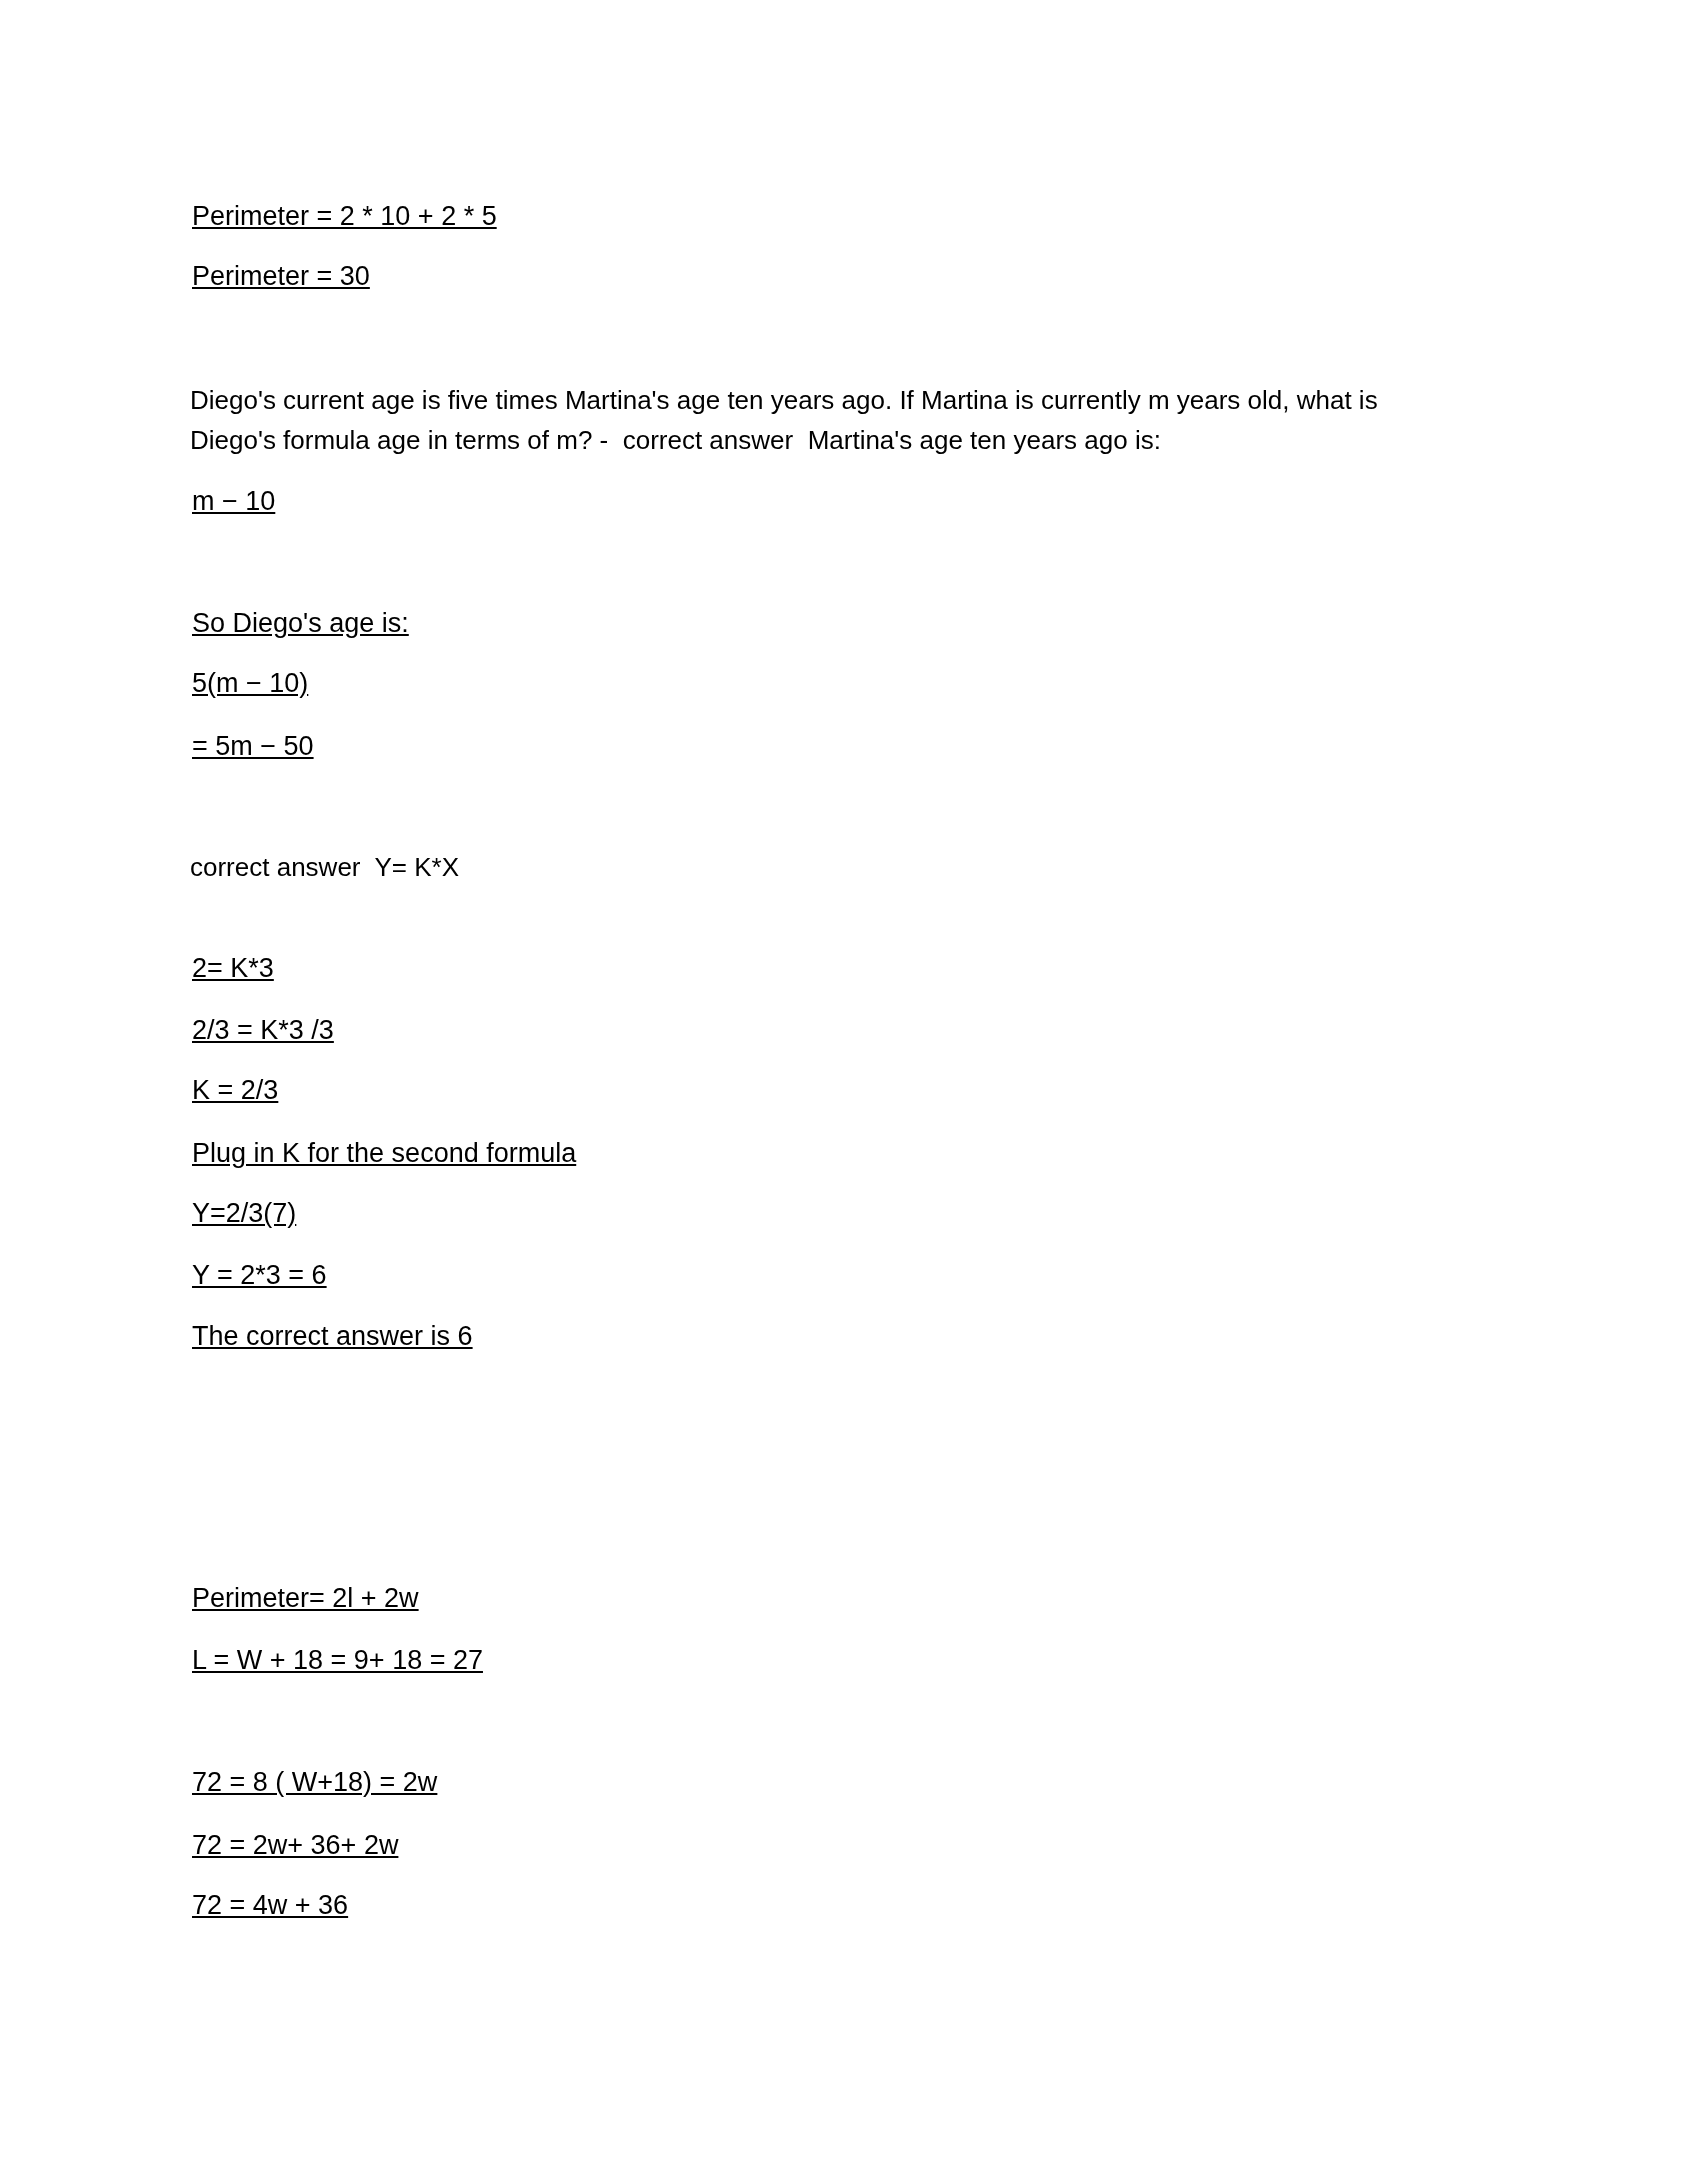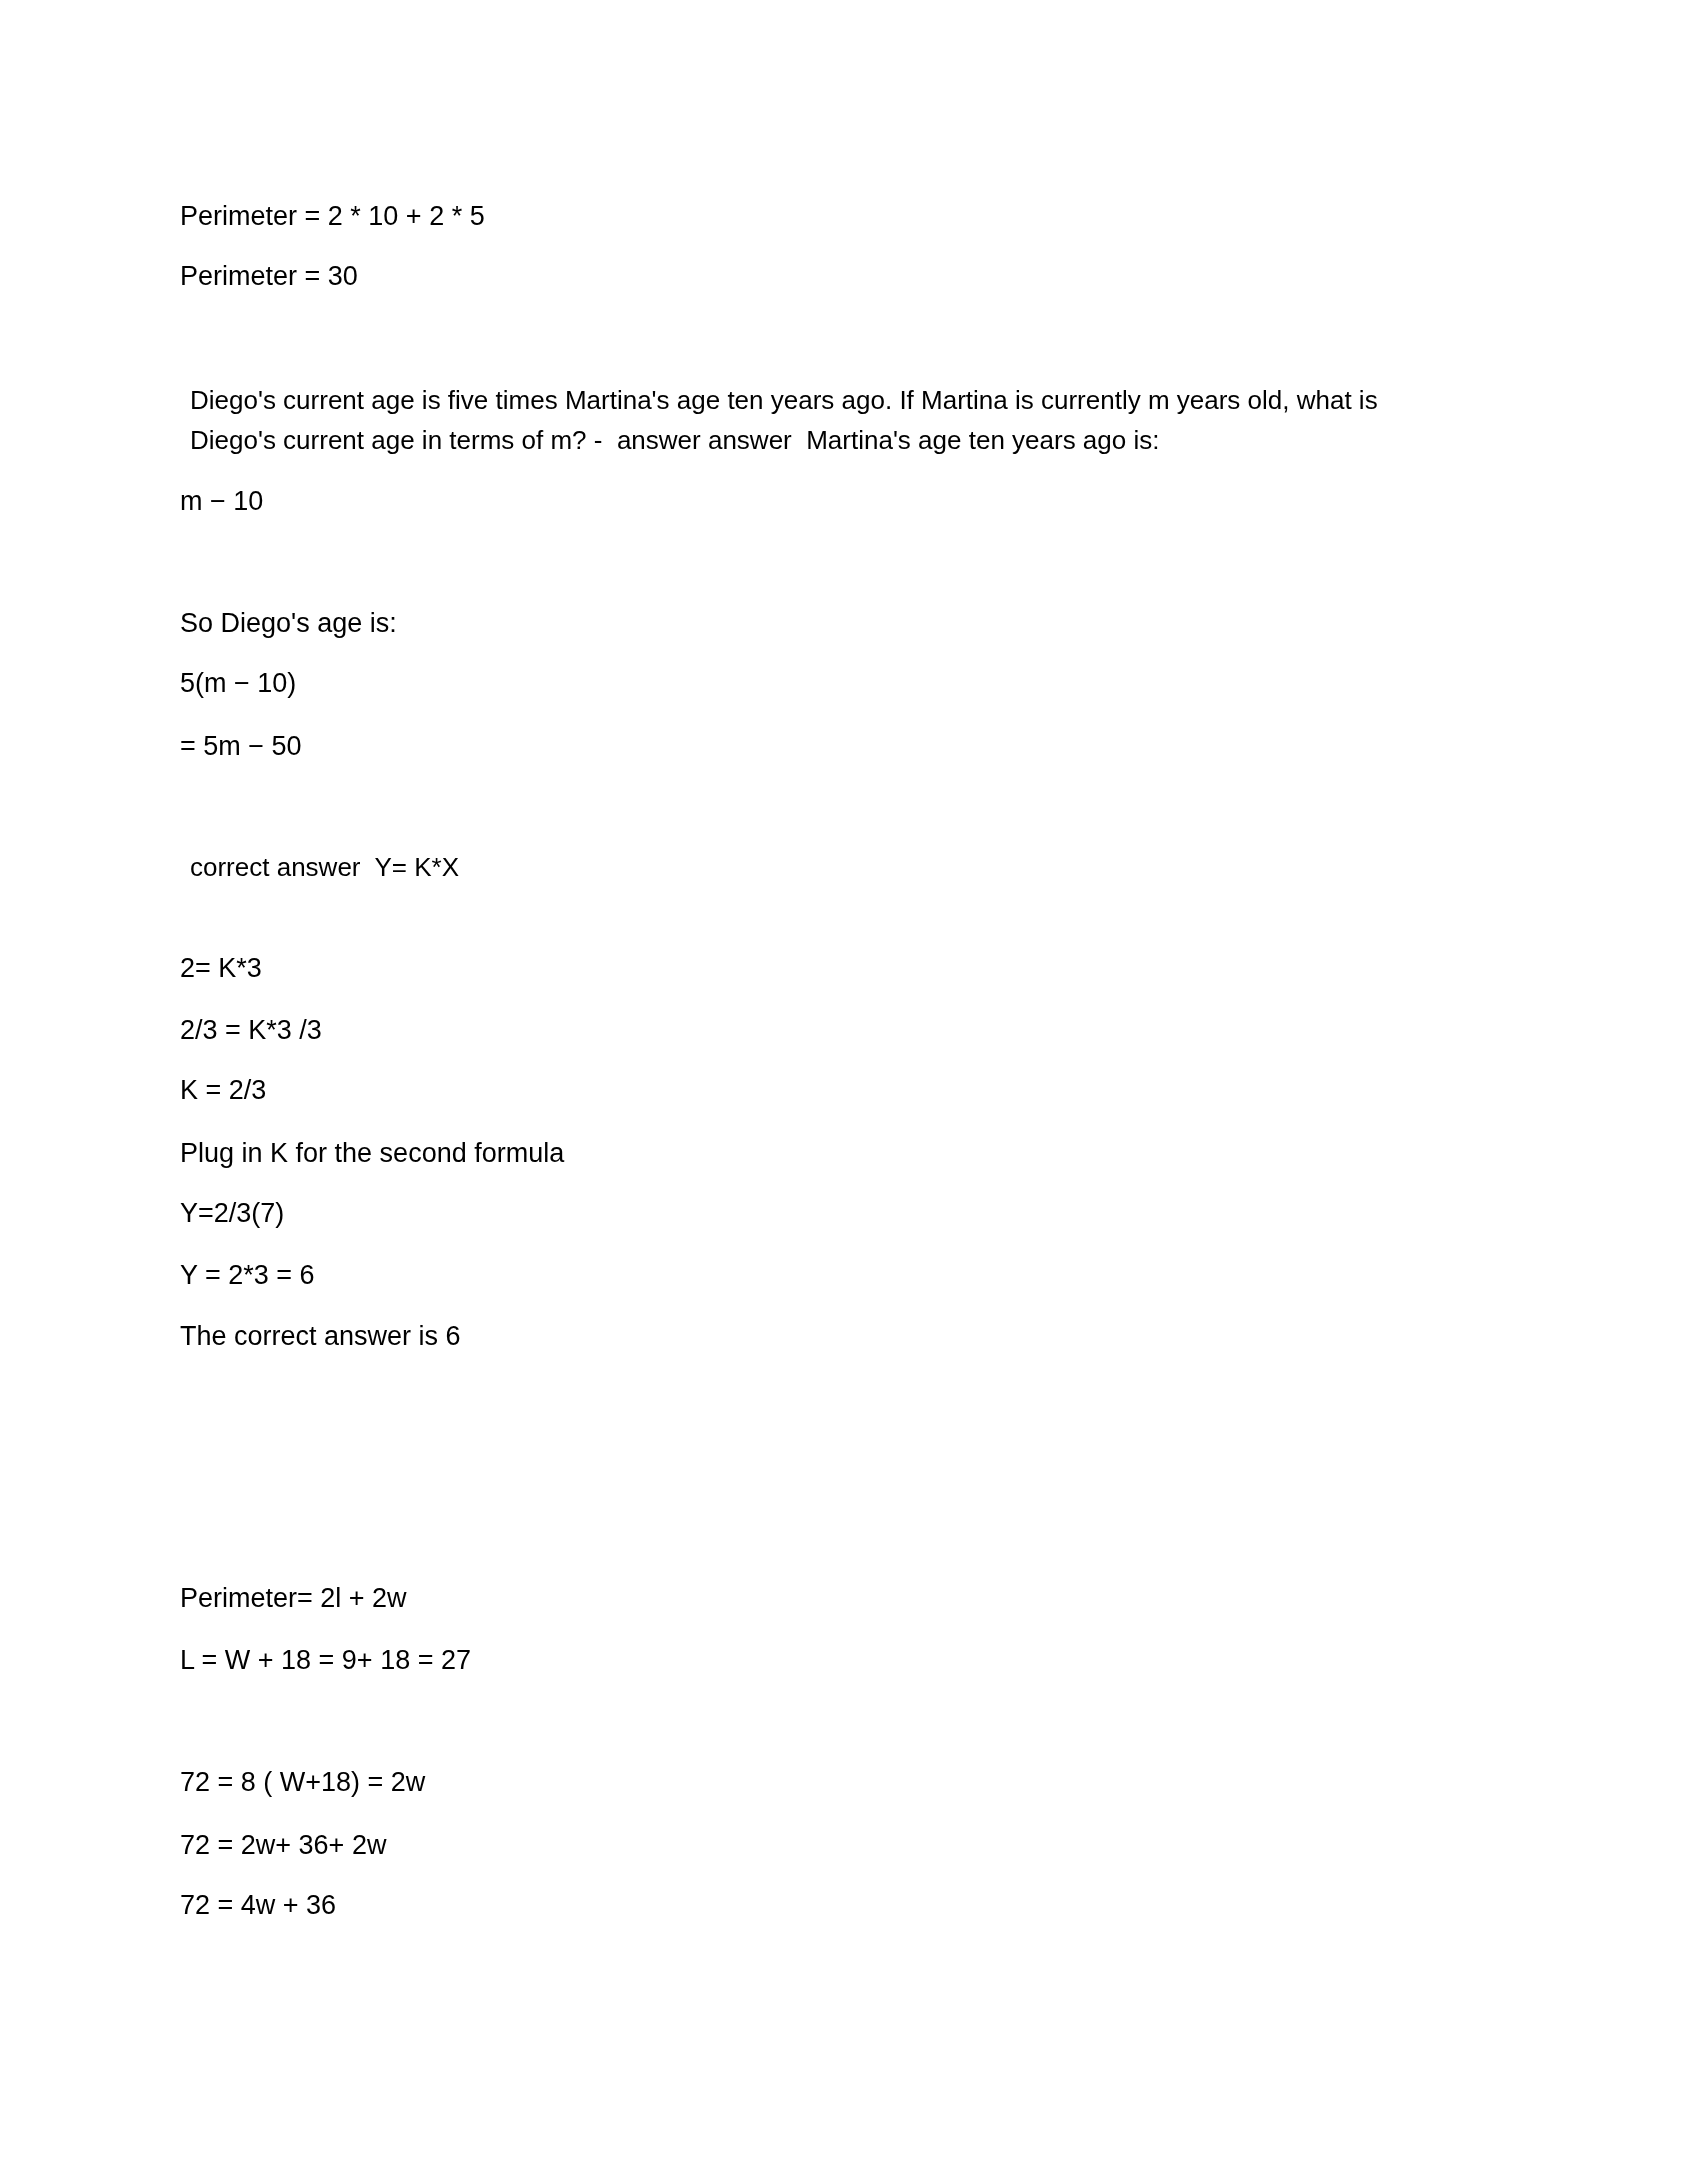--- a/index.html
+++ b/index.html
@@ -1,30 +1,30 @@
 <!DOCTYPE html>
 <html><head>
 <meta charset="utf-8">
 <style>
   html, body { margin:0; padding:0; background:#ffffff; }
   body { width:1683px; height:2178px; position:relative; overflow:hidden;
          font-family:"Liberation Sans", sans-serif; color:#000; }
-  .ln { position:absolute; left:180px; font-size:27px; line-height:40px; white-space:pre; }
+  .ln { position:absolute; left:192px; font-size:27px; line-height:40px; white-space:pre;text-decoration:underline; }
   .para { position:absolute; left:190px; width:1287px; font-size:26px; line-height:40px; }
   .para span { display:block; white-space:pre; }
 </style>
 </head>
 <body>
 
 <div>
   <div class="ln" style="top:196px">Perimeter = 2 * 10 + 2 * 5</div>
   <div class="ln" style="top:256px">Perimeter = 30</div>
   <div class="para" style="top:380px">
     <span>Diego's current age is five times Martina's age ten years ago. If Martina is currently m years old, what is</span>
-    <span>Diego's current age in terms of m? -  answer answer  Martina's age ten years ago is:</span>
+    <span>Diego's formula age in terms of m? -  correct answer  Martina's age ten years ago is:</span>
   </div>
   <div class="ln" style="top:481px">m − 10</div>
   <div class="ln" style="top:603px">So Diego's age is:</div>
   <div class="ln" style="top:663px">5(m − 10)</div>
   <div class="ln" style="top:726px">= 5m − 50</div>
   <div class="para" style="top:847px">
     <span>correct answer  Y= K*X</span>
   </div>
   <div class="ln" style="top:948px">2= K*3</div>
   <div class="ln" style="top:1010px">2/3 = K*3 /3</div>

